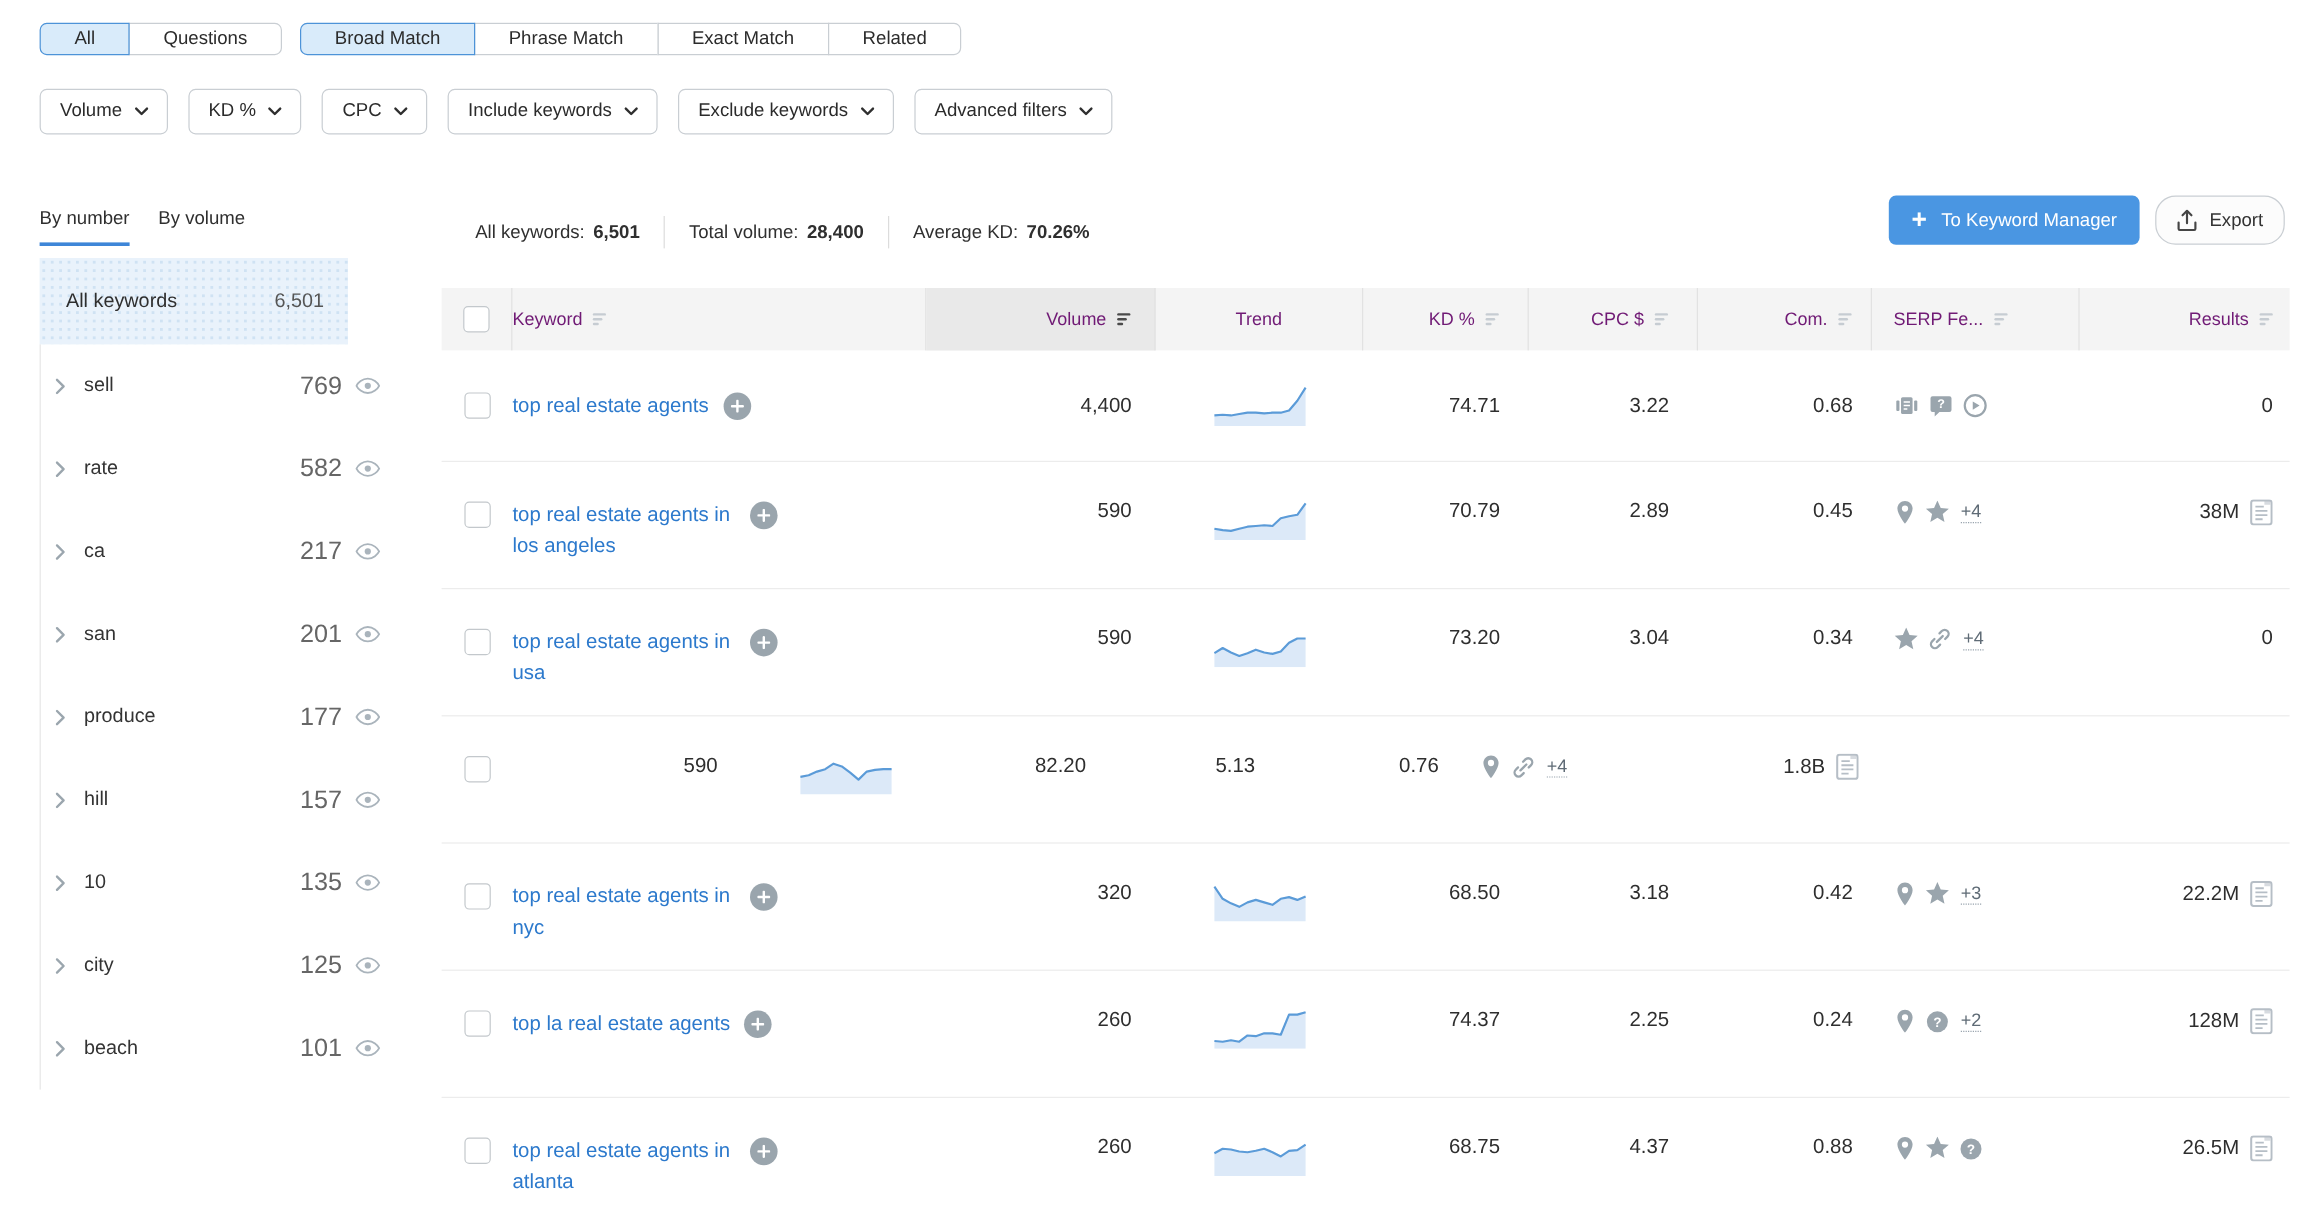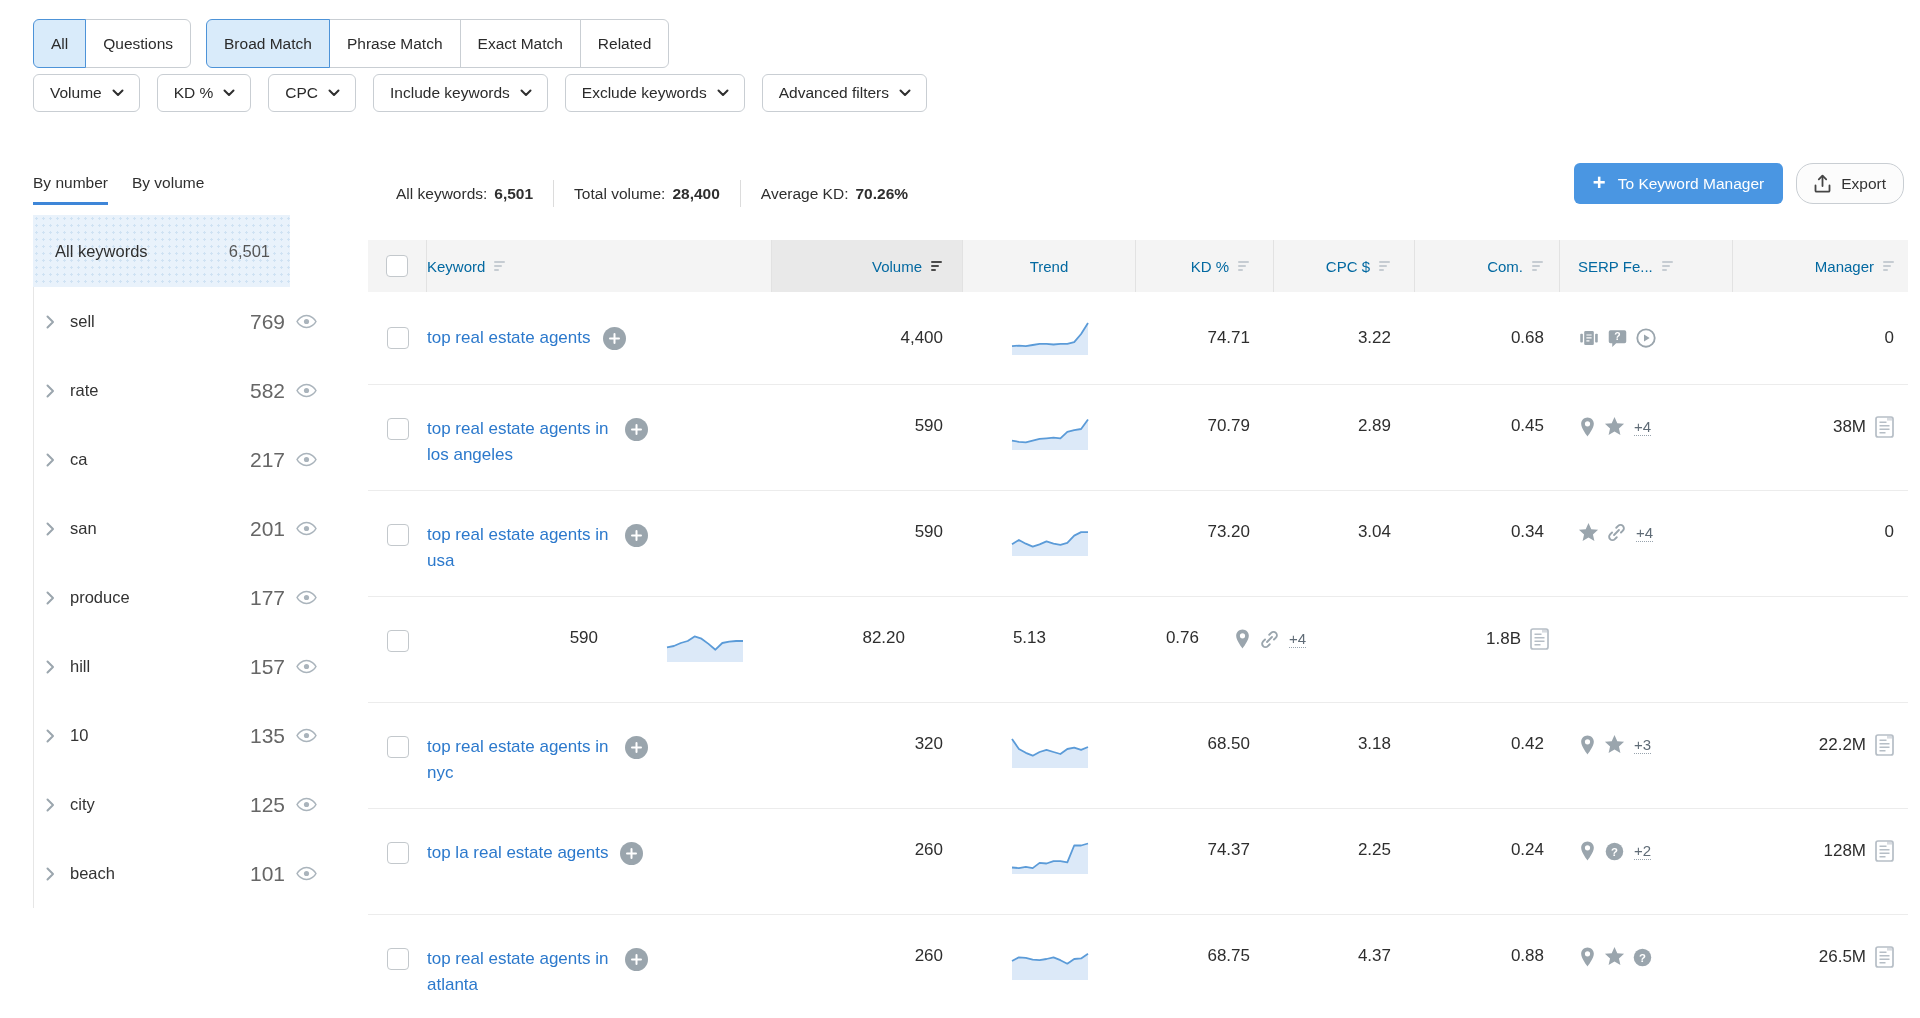--- a/index.html
+++ b/index.html
@@ -2,21 +2,21 @@
 <html><head>
 <meta charset="utf-8">
 <style>
   html,body{margin:0;padding:0;background:#fff;}
   body{width:1920px;height:1018px;overflow:hidden;font-family:"Liberation Sans","DejaVu Sans",sans-serif;color:#2f2f2f;position:relative;}
   .app{position:relative;width:1920px;height:1018px;}
 
   
   .filters-row1{position:absolute;left:33px;top:19px;display:flex;gap:15px;}
   .btn-group{display:flex;}
-  .fbtn{height:49px;padding:0 17px;font-size:15.5px;display:flex;align-items:center;background:#fff;
+  .fbtn{height:27px;padding:0 28px;font-size:15.5px;display:flex;align-items:center;background:#fff;
         border:1px solid #c9ced3;color:#2b2b2b;cursor:pointer;margin-left:-1px;position:relative;box-sizing:border-box;}
   .btn-group .fbtn:first-child{border-radius:6px 0 0 6px;margin-left:0;}
   .btn-group .fbtn:last-child{border-radius:0 6px 6px 0;}
   .btn-group .fbtn:only-child{border-radius:6px;}
   .fbtn.selected{background:#d9ebfa;border-color:#4d93d8;z-index:2;}
 
   
   .filters-row2{position:absolute;left:33px;top:74px;display:flex;gap:17px;}
   .dbtn{height:38px;padding:0 15px 0 16px;border:1px solid #c9ced3;border-radius:6px;background:#fff;
         font-size:15.5px;display:flex;align-items:center;gap:10px;color:#2b2b2b;cursor:pointer;}
@@ -48,21 +48,21 @@
   .sidebar-header .count{color:#555;}
   .sidebar-list{border-left:1px solid #e6e6e6;}
   .side-item{height:69px;display:flex;align-items:center;padding-left:12px;cursor:pointer;}
   .side-item .lbl{margin-left:15px;font-size:16.5px;color:#333;}
   .side-item .spacer{flex:1;}
   .side-item .cnt{font-size:21px;color:#666;text-align:right;min-width:40px;}
   .side-item .eye{margin-left:11px;margin-right:6px;display:flex;}
 
   
   .table{position:absolute;left:368px;top:240px;width:1540px;}
-  .thead{display:flex;height:52px;background:#f4f4f4;font-size:15px;color:#0369a1;box-sizing:border-box;}
+  .thead{display:flex;height:52px;background:#f4f4f4;font-size:15px;color:#701a75;box-sizing:border-box;}
   .th{display:flex;align-items:center;height:100%;box-sizing:border-box;border-right:1px solid #e2e2e2;cursor:pointer;}
   .th:last-child{border-right:none;}
   .th.shaded{background:#e9e9e9;}
   .sort{display:inline-flex;flex-direction:column;gap:2px;margin-left:9px;}
   .sort i{display:block;height:2px;background:#c6ccd2;border-radius:1px;}
   .sort i:nth-child(1){width:11px;}.sort i:nth-child(2){width:8px;}.sort i:nth-child(3){width:5px;}
   .sort.active i{background:#4a4a4a;}
   .tr{display:flex;border-bottom:1px solid #ececec;box-sizing:border-box;}
   .td{box-sizing:border-box;display:flex;font-size:17px;color:#2e2e2e;}
   .tr.single{height:93px;}
@@ -405,21 +405,21 @@
         </div>
         <div class="th c-serp">
           <span class="hdr-label">SERP Fe...</span>
           <span class="sort">
             <i></i>
             <i></i>
             <i></i>
           </span>
         </div>
         <div class="th c-res">
-          <span class="hdr-label">Manager</span>
+          <span class="hdr-label">Results</span>
           <span class="sort">
             <i></i>
             <i></i>
             <i></i>
           </span>
         </div>
       </div>
     <div class="tbody" id="tbody">
         <div class="tr single">
           <div class="td c-check">

